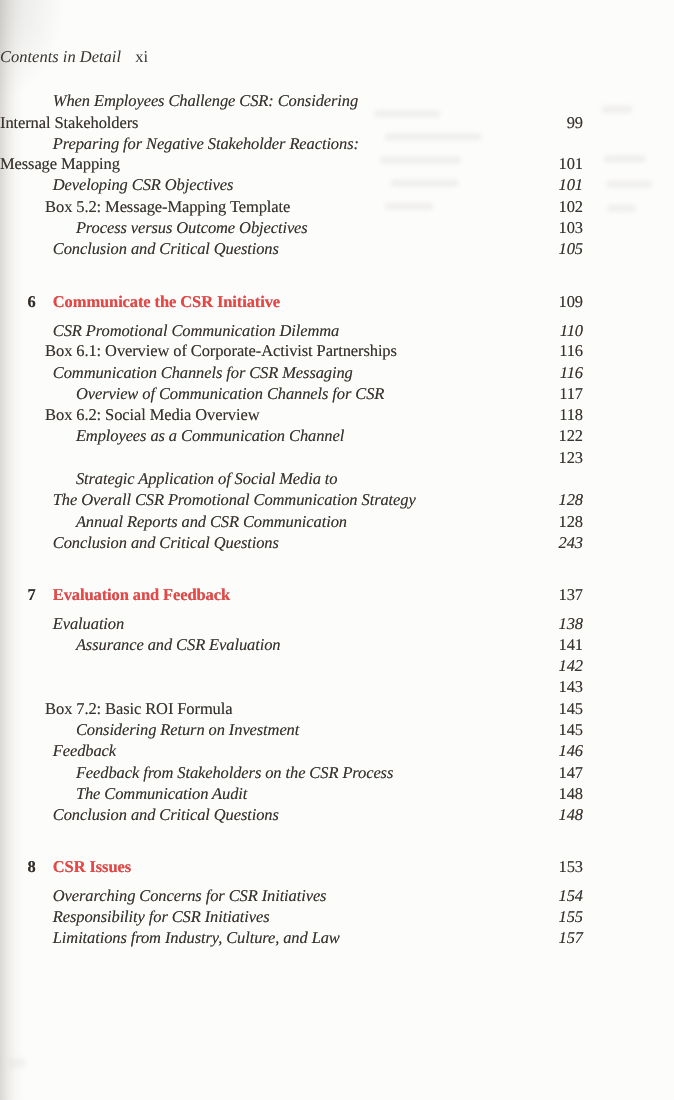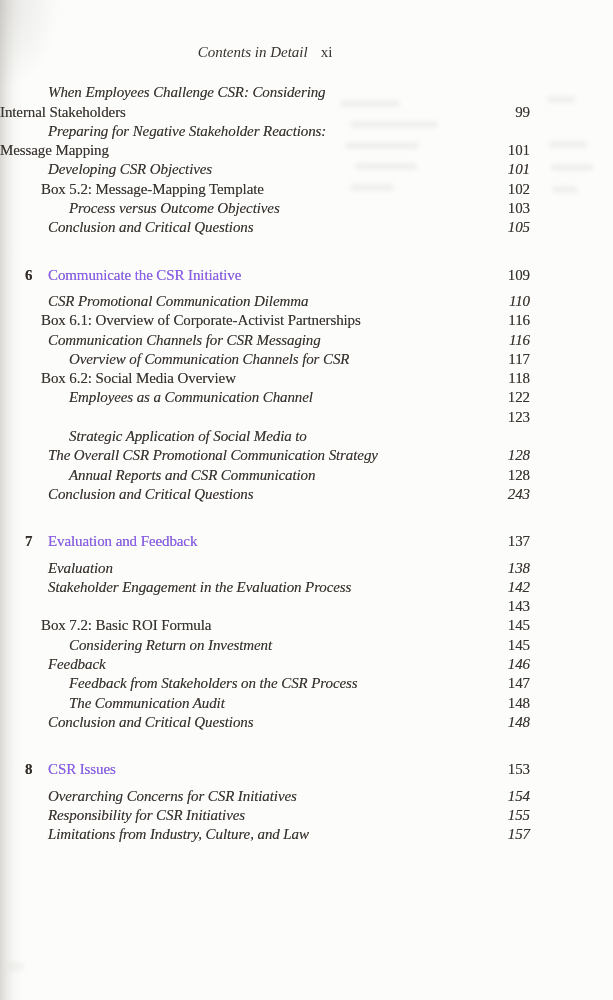--- a/index.html
+++ b/index.html
@@ -20,21 +20,21 @@
   .corner-shade{
     position:absolute;left:0;top:0;width:60px;height:90px;
     background:radial-gradient(ellipse at top left,rgba(160,158,152,.25),rgba(160,158,152,0) 70%);
     pointer-events:none;
   }
   .content{
     position:absolute;left:0;top:0;width:530px;
   }
   .header{
     margin-top:43px;margin-bottom:21px;
-    text-align:center;
+    text-align:left;
     font-size:15px;line-height:19.3px;
     white-space:nowrap;
   }
   .hdr-title{font-style:italic;}
   .hdr-page{margin-left:13px;font-style:normal;}
   .toc{}
   .row{
     display:flex;align-items:baseline;
     font-size:15px;line-height:19.3px;
     letter-spacing:-0.1px;
@@ -47,21 +47,21 @@
   .ind1{padding-left:41px;}
   .ind2{}
   .it .t{font-style:italic;margin-left:28px;}
   .chapter{
     padding-left:48px;position:relative;
     margin-top:28px;margin-bottom:7px;
   }
   .chapter .chapnum{
     position:absolute;left:25px;font-weight:bold;color:#322d29;
   }
-  .chapter .t{font-weight:normal;color:#8b5cf6;}
+  .chapter .t{font-weight:bold;color:#ef4444;}
   
   .ghost{
     position:absolute;
     background:#b5b2ac;
     opacity:.16;
     border-radius:3px;
     filter:blur(2px);
     pointer-events:none;
   }
 </style>
@@ -155,22 +155,25 @@
       </div>
       <div class="row chapter">
         <span class="chapnum">7</span>
         <span class="t">Evaluation and Feedback</span>
         <span class="p">137</span>
       </div>
       <div class="row ind0">
         <span class="t">Evaluation</span>
         <span class="p">138</span>
       </div>
-      <div class="row ind0">
-        <span class="t">Stakeholder Engagement in the Evaluation Process</span>
+      <div class="row ind1 it">
+        <span class="t">Assurance and CSR Evaluation</span>
+        <span class="p">141</span>
+      </div>
+      <div class="row ind0">
         <span class="p">142</span>
       </div>
       <div class="row ind1">
         <span class="p">143</span>
       </div>
       <div class="row ind1">
         <span class="t">Box 7.2: Basic ROI Formula</span>
         <span class="p">145</span>
       </div>
       <div class="row ind1 it">

